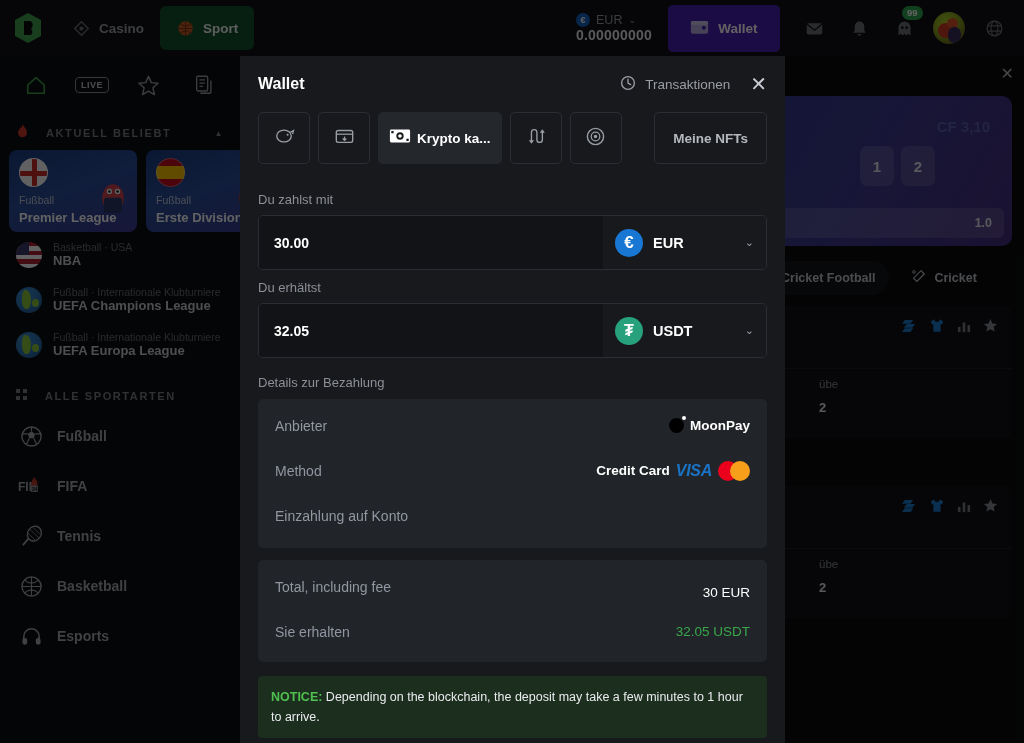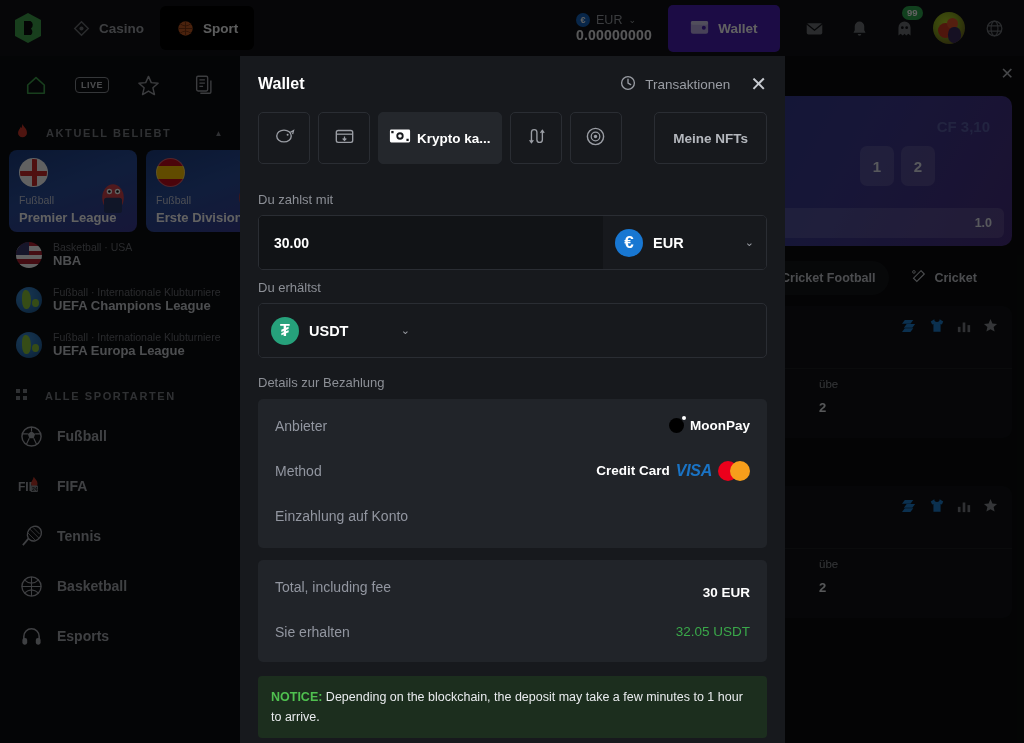--- a/index.html
+++ b/index.html
@@ -16,21 +16,21 @@
     position: absolute; top: 0; left: 0; width: 1024px; height: 56px;
     background: #111215; display: flex; align-items: center; z-index: 5;
   }
   .logo { width: 56px; display: flex; align-items: center; justify-content: center; }
   .logo svg { display:block; }
   .nav-tab {
     display: flex; align-items: center; gap: 9px; height: 44px;
     padding: 0 16px; border-radius: 6px; font-size: 13.5px; font-weight: bold;
     color: #a0a3aa; cursor: pointer;
   }
-  .nav-tab.active { background: #000000; color: #f2f3f5; }
+  .nav-tab.active { background: #14532d; color: #f2f3f5; }
   .nav-tab .ico { width: 18px; height: 18px; display:flex; align-items:center; justify-content:center;}
   .hdr-spacer { flex: 1; }
 
   .currency-box {
     display: flex; flex-direction: column; align-items: flex-start;
     padding-right: 10px; cursor: pointer; line-height: 1.15;
   }
   .currency-top { display: flex; align-items: center; gap: 6px; }
   .cur-coin {
     width: 14px; height: 14px; border-radius: 50%;
@@ -224,21 +224,21 @@
   .detail-val { font-size: 13.5px; font-weight: bold; color: #fff; display: flex; align-items: center; gap: 6px;}
   .moon-dot { width: 15px; height: 15px; border-radius: 50%; background: #000; position: relative; }
   .moon-dot:after { content:""; position:absolute; right:-2px; top:-2px; width:4px; height:4px; border-radius:50%; background:#fff;}
   .visa { color: #1a73c4; font-style: italic; font-weight: bold; font-size: 16px; letter-spacing: -.3px;}
   .mc-logo { position: relative; width: 32px; height: 20px; }
   .mc-logo span { position: absolute; top: 0; width: 20px; height: 20px; border-radius: 50%; }
   .mc-red { left: 0; background: #eb001b; }
   .mc-yel { right: 0; background: #f79e1b; }
 
   .totals-card { background: #212429; border-radius: 5px; padding: 4px 17px 8px 17px; margin-top: 12px; }
-  .total-val { font-size: 13.5px; font-weight: bold; color: #fff; margin-top: 12px; }
+  .total-val { font-size: 13.5px; font-weight: normal; color: #fff; margin-top: 12px; }
   .recv-val { font-size: 13.5px; color: #3aa84a; }
 
   .notice {
     margin-top: 14px; background: #1c2e1e; border-radius: 4px;
     padding: 11px 13px; font-size: 12.5px; line-height: 1.6; color: #e9ebee;
   }
   .notice b { color: #4fc04f; }
 </style>
 </head>
 <body>
@@ -700,20 +700,21 @@
         <input class="field-input" value="30.00" style="">
         <div class="cur-select">
           <span class="cur-icon eur">€</span>
           <span class="cur-name">EUR</span>
           <span class="cur-chev">⌄</span>
         </div>
       </div>
 
       <div class="field-label">Du erhältst</div>
       <div class="field-row">
+        <input class="field-input" value="32.05" style="">
         <div class="cur-select">
           <span class="cur-icon usdt">₮</span>
           <span class="cur-name">USDT</span>
           <span class="cur-chev">⌄</span>
         </div>
       </div>
 
       <div class="details-title">Details zur Bezahlung</div>
       <div class="detail-card">
         <div class="detail-row">

